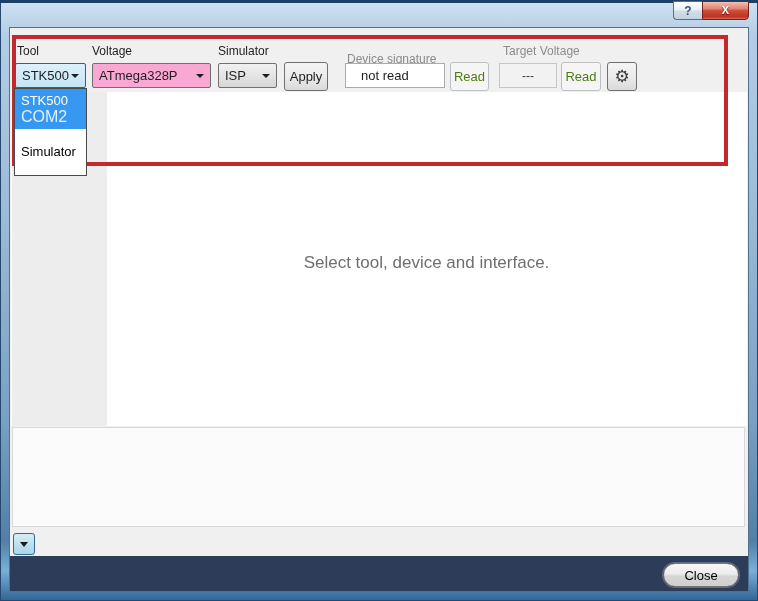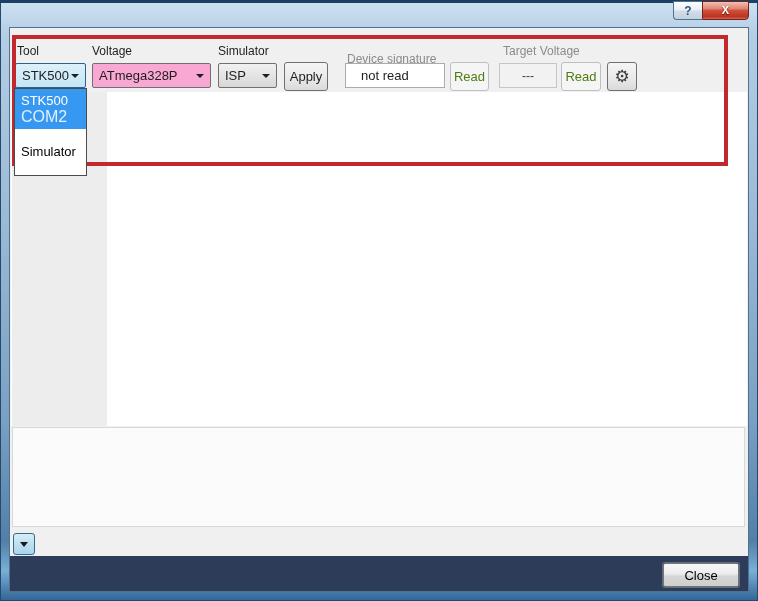--- a/index.html
+++ b/index.html
@@ -92,21 +92,21 @@
   .expander-btn { position:absolute; left:3px; top:505px; width:22px; height:22px;
     border:1px solid #336a90; border-radius:3px;
     background:linear-gradient(180deg,#d6edf8 0%,#a9d4ea 100%);
     display:flex; align-items:center; justify-content:center; cursor:default; }
   .chevron-down { width:0; height:0; border-left:4px solid transparent;
     border-right:4px solid transparent; border-top:5px solid #17191a; }
 
   
   .footer-bar { position:absolute; left:0; top:528px; width:738px; height:35px; background:#2d3c59; }
   .close-btn { position:absolute; left:653px; top:7px; width:76px; height:24px;
-    border:1px solid #747474; border-radius:2px;
+    border:1px solid #747474; border-radius:12px;
     background:linear-gradient(180deg,#f8f8f8 0%,#ececec 45%,#d6d6d6 55%,#cfcfcf 100%);
     font-size:13px; color:#000; display:flex; align-items:center; justify-content:center; cursor:default;
     box-shadow:0 0 0 1px rgba(255,255,255,.25);text-align:right; }
 </style>
 </head>
 <body>
 
 <div class="window">
 
   <div class="titlebar-topline"></div>
@@ -153,20 +153,21 @@
     </div>
 
     <div class="dropdown">
       <div class="dd-item-sel">
         <div class="dd-name">STK500</div>
         <div class="dd-port">COM2</div>
       </div>
       <div class="dd-item">Simulator</div>
     </div>
 
+    <div class="hint">Select tool, device and interface.</div>
 
     <div class="status-panel"></div>
 
     <div class="expander-btn">
       <span class="chevron-down"></span>
     </div>
 
     <div class="footer-bar">
       <div class="close-btn">Close</div>
     </div>

